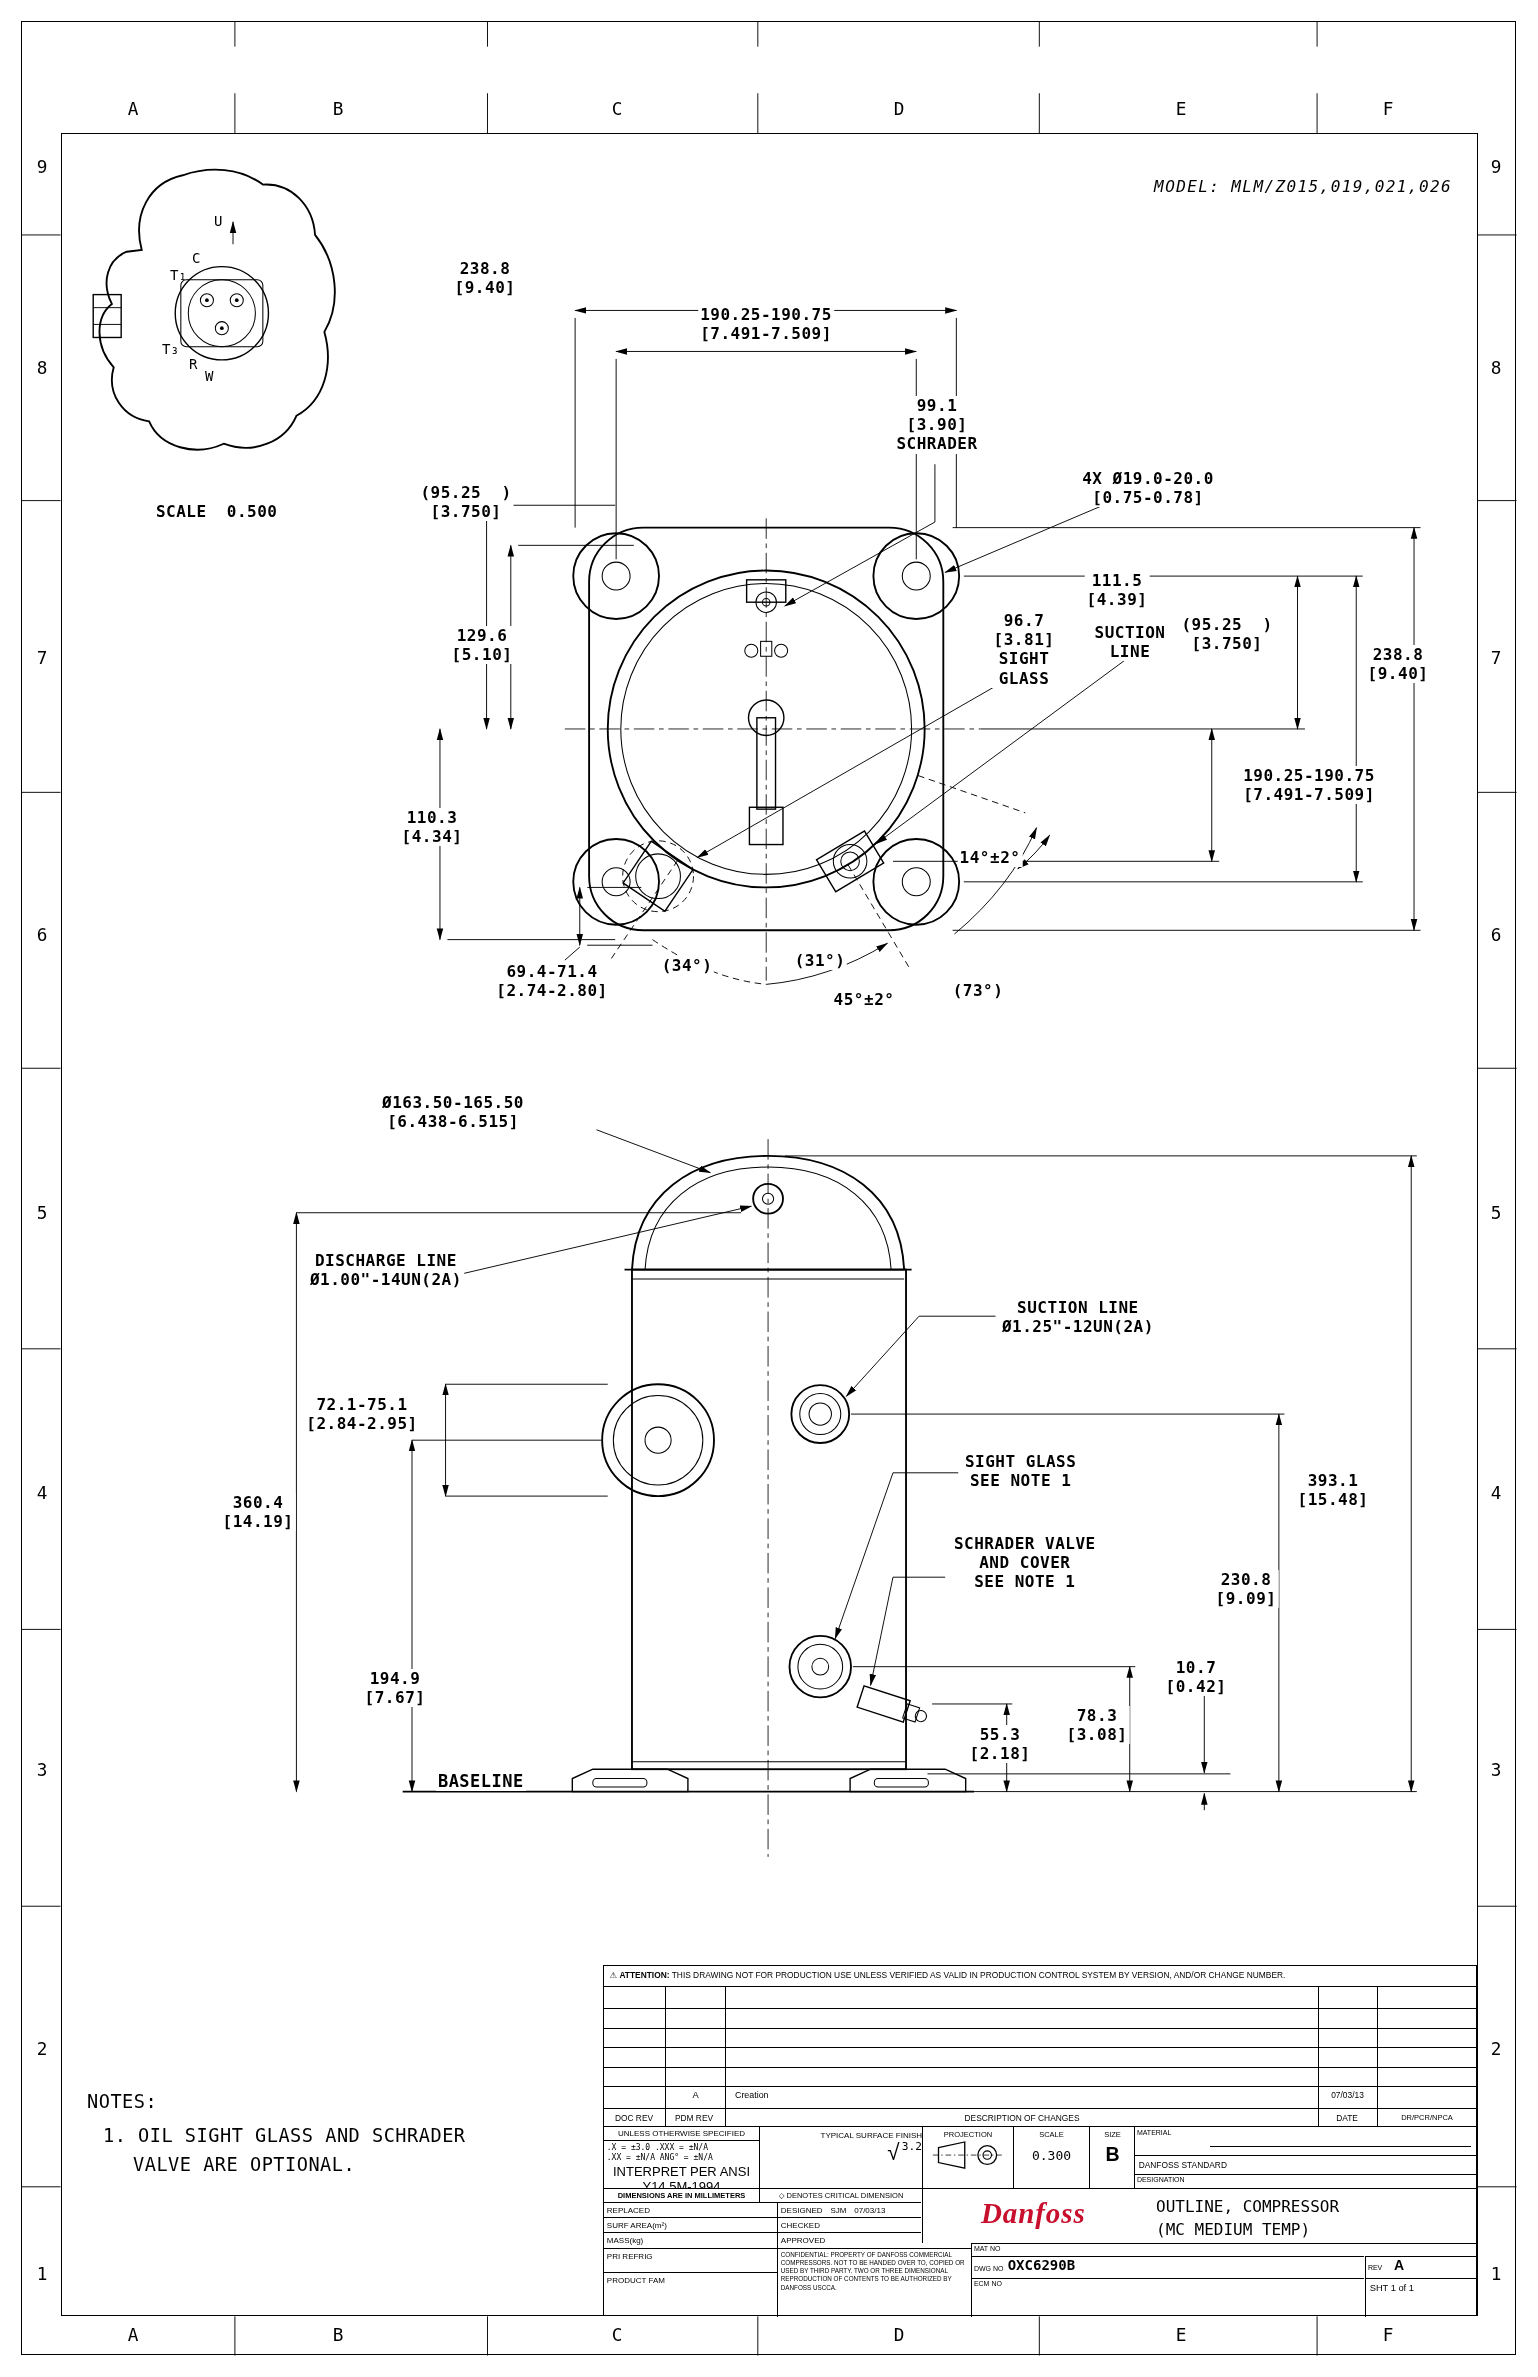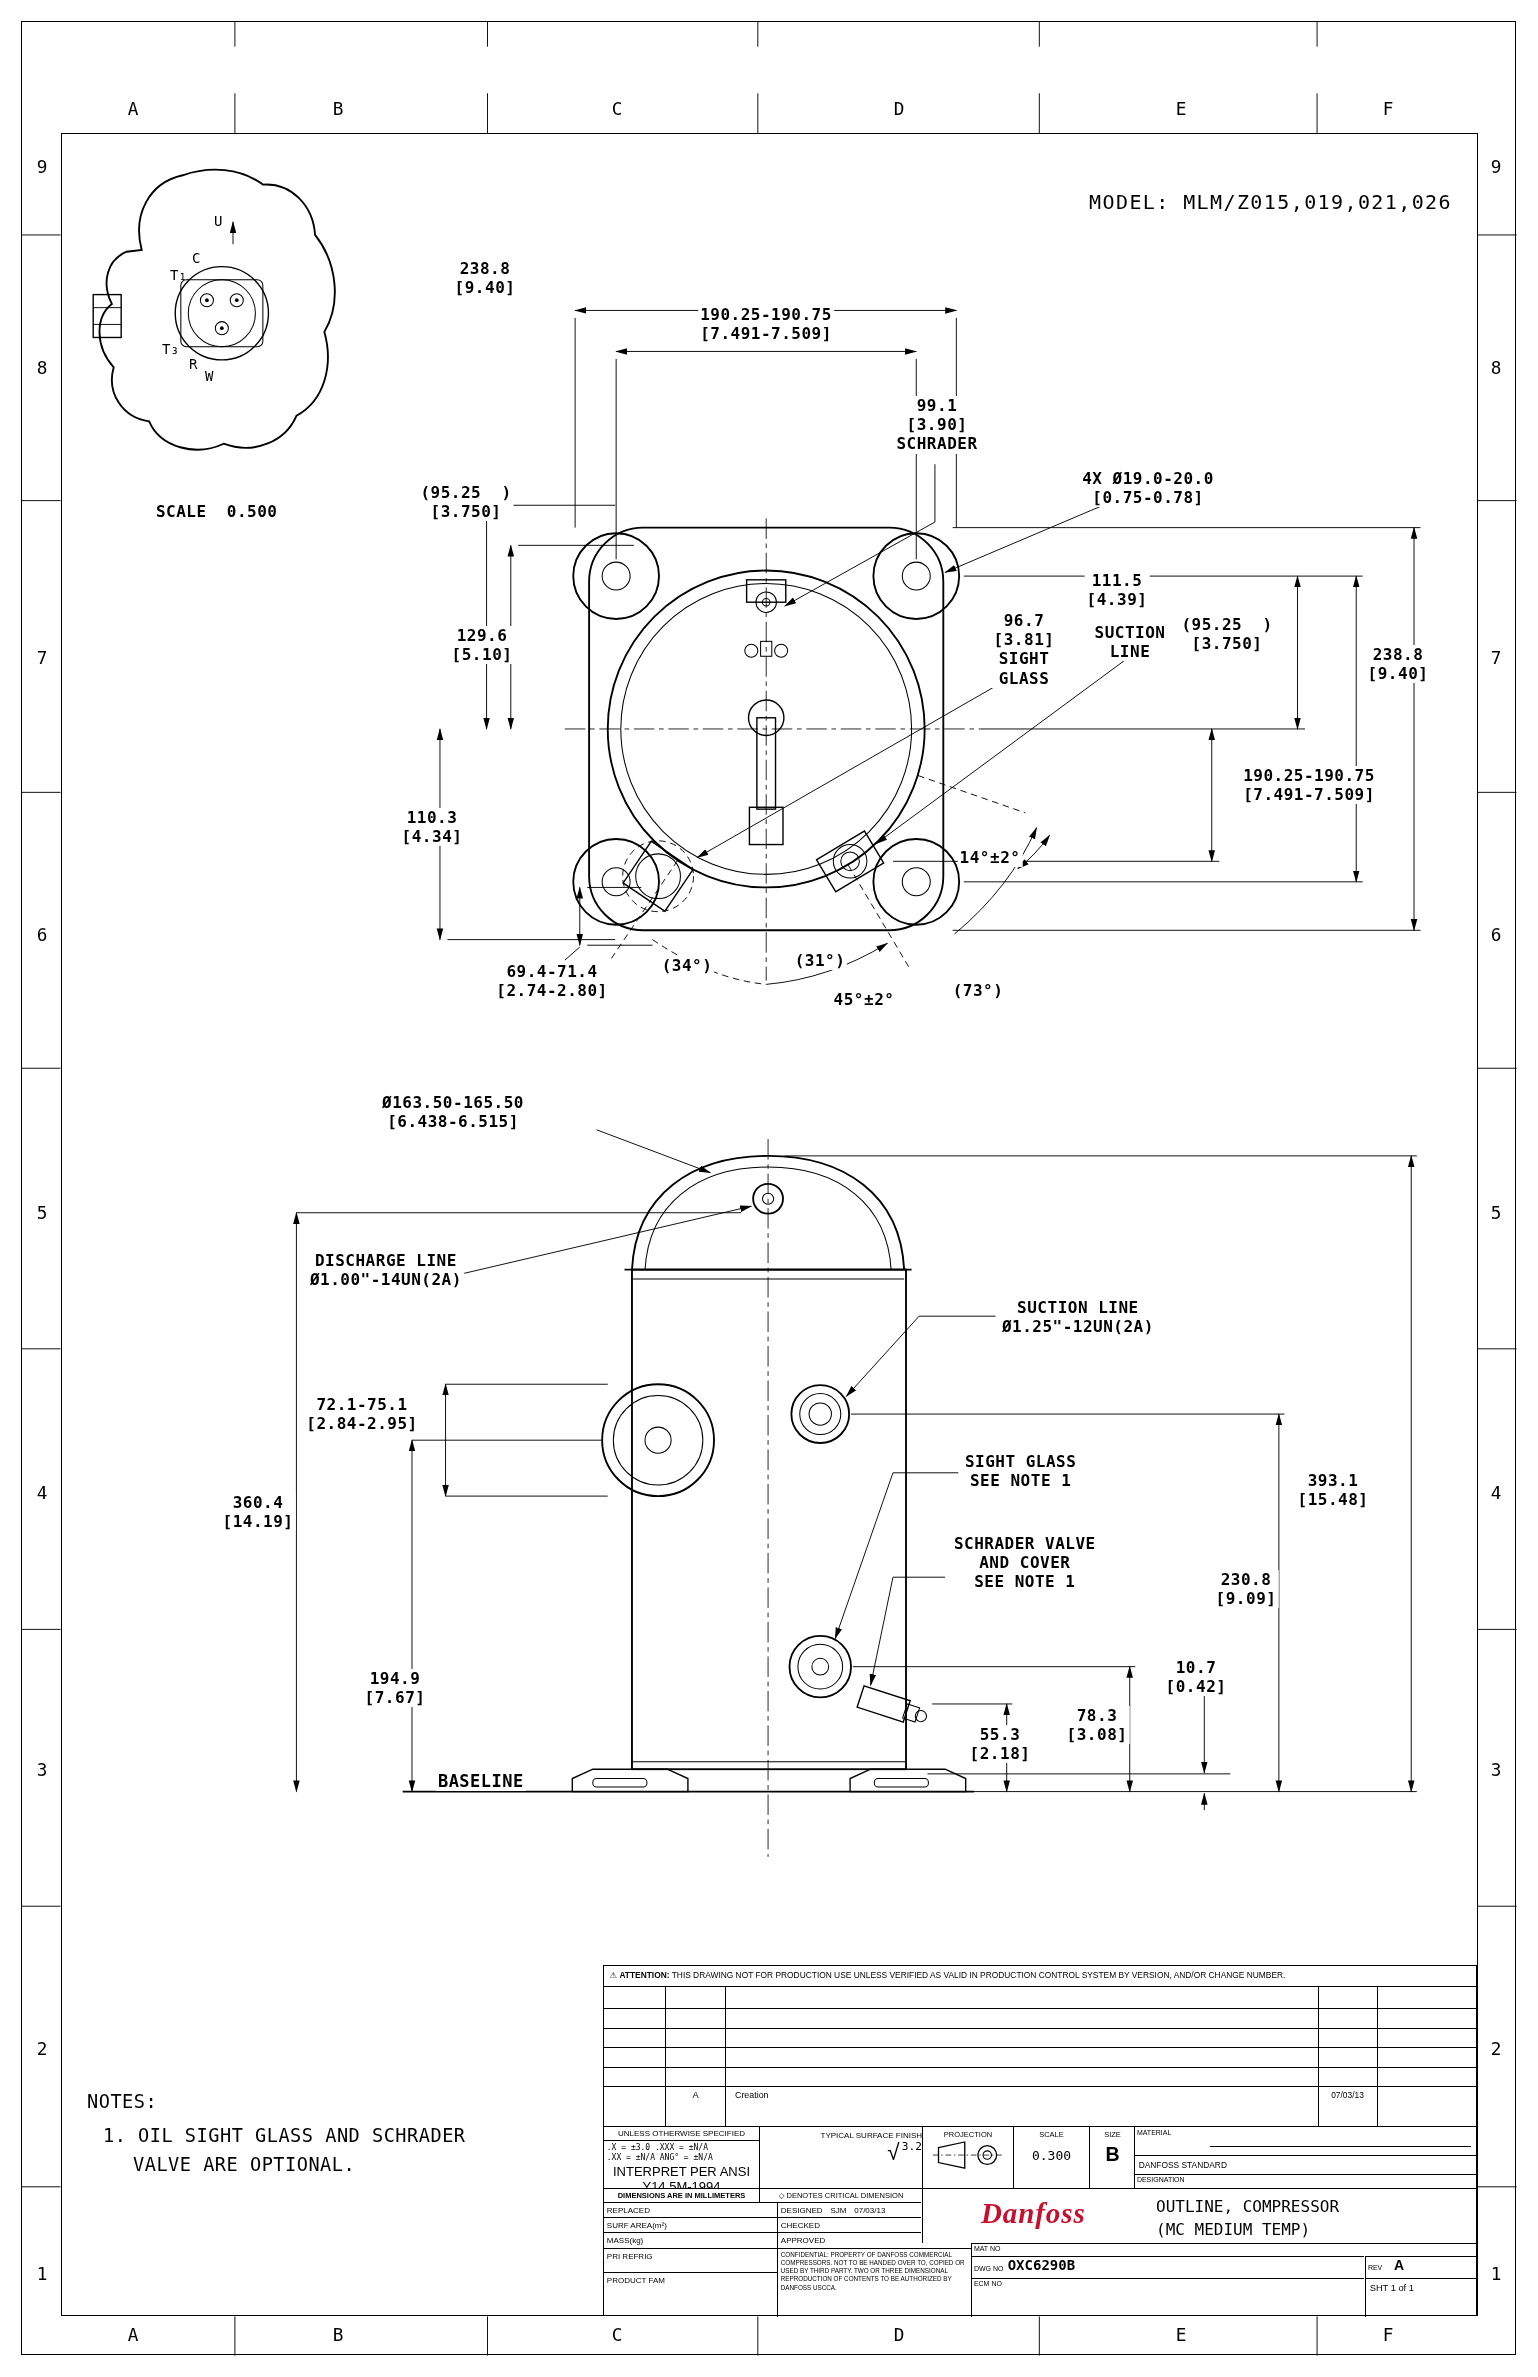--- a/index.html
+++ b/index.html
@@ -5,22 +5,22 @@
   html,body{margin:0;padding:0;background:#9a9a9a;}
   .sheet{position:relative;width:1538px;height:2377px;background:#fff;color:#000;
          font-family:"DejaVu Sans Mono",monospace;overflow:hidden;}
   .sheet *{box-sizing:border-box;}
   svg.linework{position:absolute;left:0;top:0;}
   .frame{position:absolute;border:1.9px solid #000;}
   .frame.outer{left:21.4px;top:21.4px;width:1495px;height:2334px;}
   .frame.inner{left:61px;top:133px;width:1417px;height:2183px;}
   .gridlabel{position:absolute;font-size:17.7px;transform:translateX(-50%);}
   .rowlabel{position:absolute;font-size:17.7px;transform:translate(-50%,-50%);}
-  .model{position:absolute;left:1025px;top:190px;width:427px;text-align:right;
-         font-size:20px;letter-spacing:1.4px;}
+  .model{position:absolute;left:1025px;top:177px;width:427px;text-align:right;
+         font-size:16px;letter-spacing:1.4px;font-style:italic;}
   .dim{position:absolute;font-size:16px;line-height:1.2;text-align:center;
        transform:translateX(-50%);background:#fff;padding:0 1.9px;white-space:pre;letter-spacing:0.5px;font-weight:bold;}
   .dim span{display:block;}
   .dim.la{transform:none;text-align:center;}
   .dim.bold{font-weight:700;}
   .dtl{position:absolute;font-size:14px;background:transparent;}
   .notes{position:absolute;font-size:18.6px;letter-spacing:0.5px;}
   
   .tb{position:absolute;left:603px;top:1965px;width:874px;height:351px;border:1.9px solid #000;
       font-family:"Liberation Sans",sans-serif;font-size:8.4px;}
@@ -333,20 +333,27 @@
     <div class="vline" style="left:773px;top:21.4px;height:139px"></div>
     <div class="hline" style="top:42px"></div>
     <div class="hline" style="top:62px"></div>
     <div class="hline" style="top:81px"></div>
     <div class="hline" style="top:101px"></div>
     <div class="hline" style="top:120px"></div>
     <div class="cell" style="left:61px;top:124px;width:61px;height:17.7px;text-align:center;font-size:9.3px">A</div>
     <div class="cell" style="left:131px;top:124px;width:186px;height:17.7px;font-size:8.9px">Creation</div>
     <div class="cell" style="left:714px;top:124px;width:59px;height:17.7px;text-align:center;font-size:8.4px">07/03/13</div>
 
+    <div class="cell bT" style="left:0;top:142px;width:874px;height:18.6px">
+      <span style="position:absolute;left:30px;top:3.7px;transform:translateX(-50%)">DOC REV</span>
+      <span style="position:absolute;left:90px;top:3.7px;transform:translateX(-50%)">PDM REV</span>
+      <span style="position:absolute;left:418px;top:3.7px;transform:translateX(-50%)">DESCRIPTION OF CHANGES</span>
+      <span style="position:absolute;left:743px;top:3.7px;transform:translateX(-50%)">DATE</span>
+      <span style="position:absolute;left:823px;top:3.7px;transform:translateX(-50%);font-size:7.5px">DR/PCR/NPCA</span>
+    </div>
 
     <div class="cell bT" style="left:0;top:160px;width:874px;height:191px">
 
       <div class="cell" style="left:0;top:0;width:155px;height:61px">
         <div class="ctr bB" style="font-size:8px;padding:1.9px 0">UNLESS OTHERWISE SPECIFIED</div>
         <div class="mono" style="font-size:8px;padding:1.9px 2.8px 0">.X = ±3.0   .XXX = ±N/A</div>
         <div class="mono" style="font-size:8px;padding:0.9px 2.8px 0">.XX = ±N/A  ANG° = ±N/A</div>
         <div class="ctr" style="font-size:13px;padding-top:2.8px">INTERPRET PER ANSI Y14.5M-1994</div>
       </div>
 

